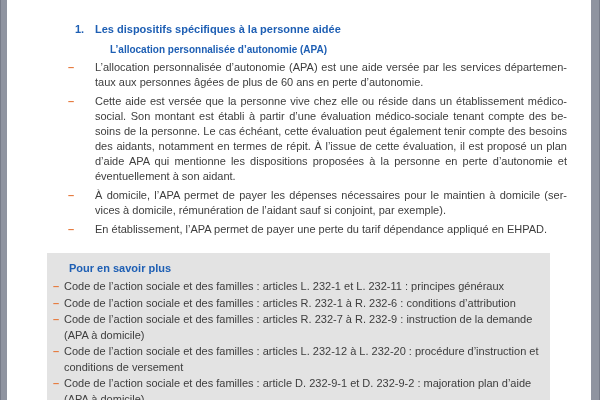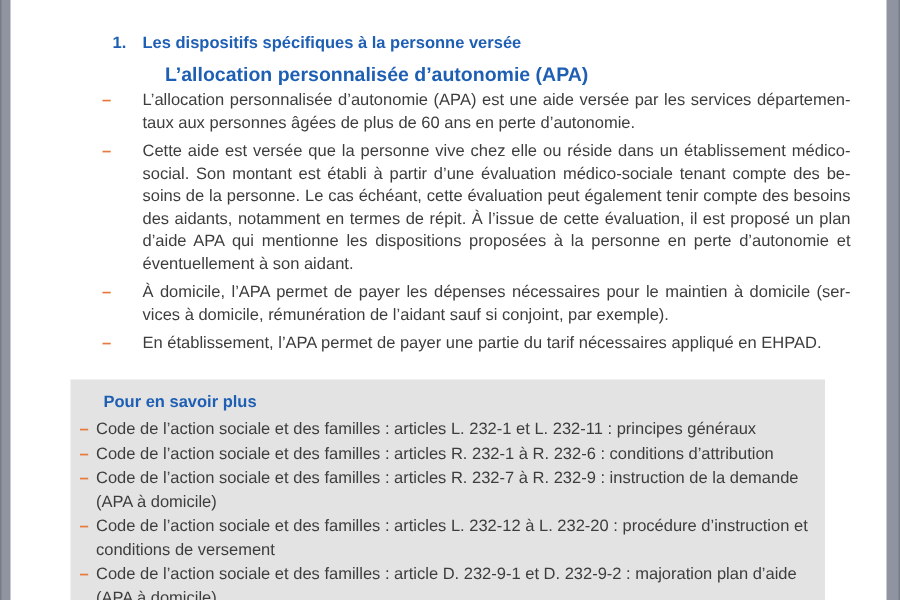--- a/index.html
+++ b/index.html
@@ -28,21 +28,21 @@
     display: flex;
     color: #1e5fb4;
     font-size: 11px; font-weight: bold;
     line-height: 15px;
   }
   .h1 .num { width: 20px; flex: none; }
 
   .h2 {
     margin: 5px 24px 0 88px;
     color: #1e5fb4;
-    font-size: 13px; font-weight: bold;
+    font-size: 10px; font-weight: bold;
     line-height: 15px;
     padding-left: 15px;
   }
 
   .bullets { margin: 3px 24px 0 61px; }
   .bullet {
     position: relative;
     padding-left: 27px;
     margin-bottom: 4px;
     font-size: 11px; line-height: 15px;
@@ -81,41 +81,41 @@
 </head>
 <body>
 
 <div class="gutter gutter-left"></div>
 <div class="gutter gutter-right"></div>
 
 <div class="doc">
 
   <div class="h1">
     <span class="num">1.</span>
-    <span>Les dispositifs spécifiques à la personne versée</span>
+    <span>Les dispositifs spécifiques à la personne aidée</span>
   </div>
 
   <div class="h2">L’allocation personnalisée d’autonomie (APA)</div>
 
   <div class="bullets">
     <div class="bullet">
       <span class="dash">–</span>
       <span>L’allocation personnalisée d’autonomie (APA) est une aide versée par les services départemen­taux aux personnes âgées de plus de 60 ans en perte d’autonomie.</span>
     </div>
     <div class="bullet">
       <span class="dash">–</span>
       <span>Cette aide est versée que la personne vive chez elle ou réside dans un établissement médico-social. Son montant est établi à partir d’une évaluation médico-sociale tenant compte des be­soins de la personne. Le cas échéant, cette évaluation peut également tenir compte des besoins des aidants, notamment en termes de répit. À l’issue de cette évaluation, il est proposé un plan d’aide APA qui mentionne les dispositions proposées à la personne en perte d’autonomie et éventuellement à son aidant.</span>
     </div>
     <div class="bullet">
       <span class="dash">–</span>
       <span>À domicile, l’APA permet de payer les dépenses nécessaires pour le maintien à domicile (ser­vices à domicile, rémunération de l’aidant sauf si conjoint, par exemple).</span>
     </div>
     <div class="bullet">
       <span class="dash">–</span>
-      <span>En établissement, l’APA permet de payer une partie du tarif nécessaires appliqué en EHPAD.</span>
+      <span>En établissement, l’APA permet de payer une perte du tarif dépendance appliqué en EHPAD.</span>
     </div>
   </div>
 
   <div class="info-box">
     <div class="box-title">Pour en savoir plus</div>
     <div class="box-item">
       <span class="dash">–</span>
       <span>Code de l’action sociale et des familles : articles L. 232-1 et L. 232-11 : principes généraux</span>
     </div>
     <div class="box-item">

